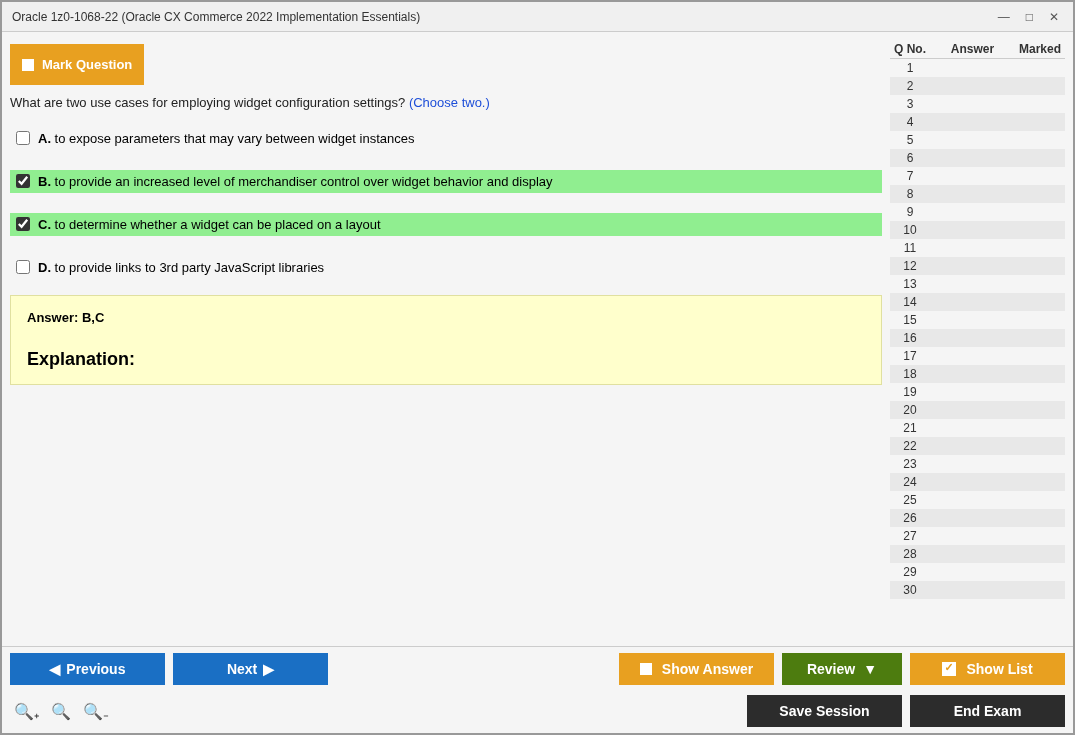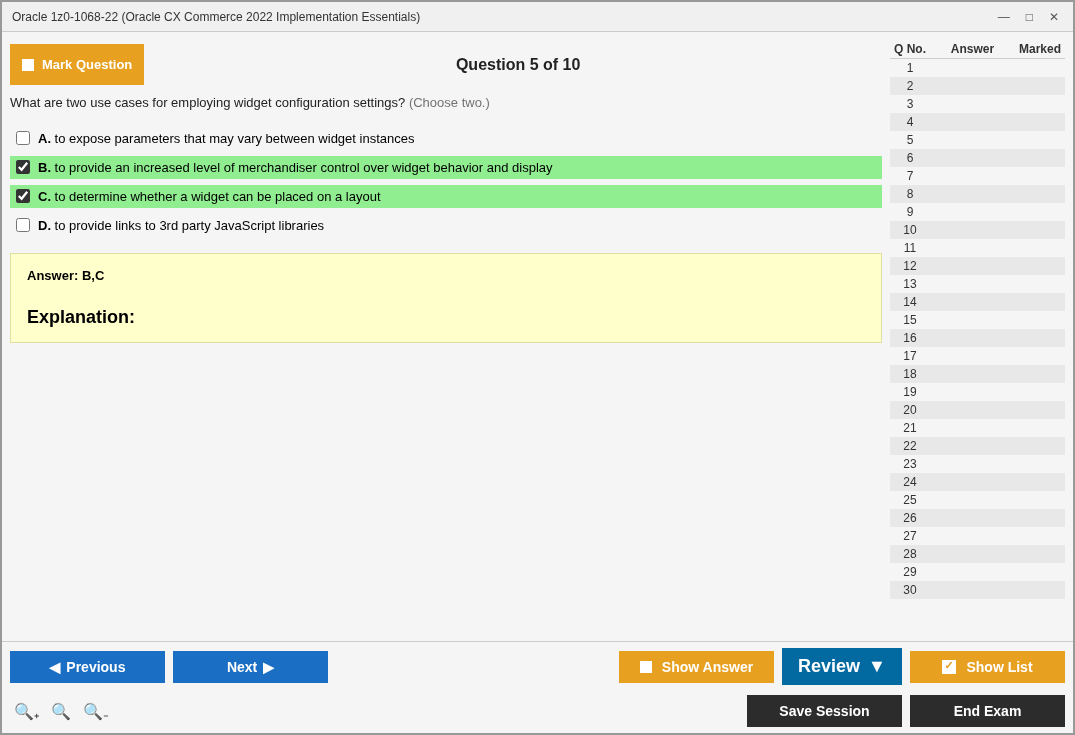--- a/index.html
+++ b/index.html
@@ -82,26 +82,26 @@
       font-weight: bold;
       color: #222;
     }
     .question-text {
       font-size: 13px;
       color: #222;
       margin-bottom: 14px;
       line-height: 1.5;
     }
     .question-text .choose {
-      color: #737373;
+      color: #1d4ed8;
     }
     .options-list {
       display: flex;
       flex-direction: column;
-      gap: 6px;
+      gap: 20px;
       margin-bottom: 12px;
     }
     .option-item {
       display: flex;
       align-items: center;
       gap: 8px;
       padding: 4px 6px;
       font-size: 13px;
     }
     .option-item.selected-green {
@@ -235,25 +235,25 @@
       font-weight: bold;
       cursor: pointer;
       display: flex;
       align-items: center;
       gap: 8px;
       min-width: 155px;
       justify-content: center;
       margin-left: auto;
     }
     .btn-review {
-      background: #0369a1;
+      background: #4d7c0f;
       color: white;
       border: none;
       padding: 8px 14px;
-      font-size: 18px;
+      font-size: 14px;
       font-weight: bold;
       cursor: pointer;
       display: flex;
       align-items: center;
       gap: 8px;
       min-width: 120px;
       justify-content: center;
     }
     .btn-show-list {
       background: #e8a020;
@@ -364,21 +364,20 @@
 
   <div class="main-content">
 
     <div class="left-panel">
 
       <div class="top-bar">
         <button class="mark-question-btn">
           <span class="sq-icon"></span>
           <span>Mark Question</span>
         </button>
-        <span class="question-title">Question 5 of 10</span>
       </div>
 
       <div class="question-text">
         <span>What are two use cases for employing widget configuration settings?</span>
         <span class="choose">(Choose two.)</span>
       </div>
 
       <div class="options-list">
 
         <div class="option-item">

